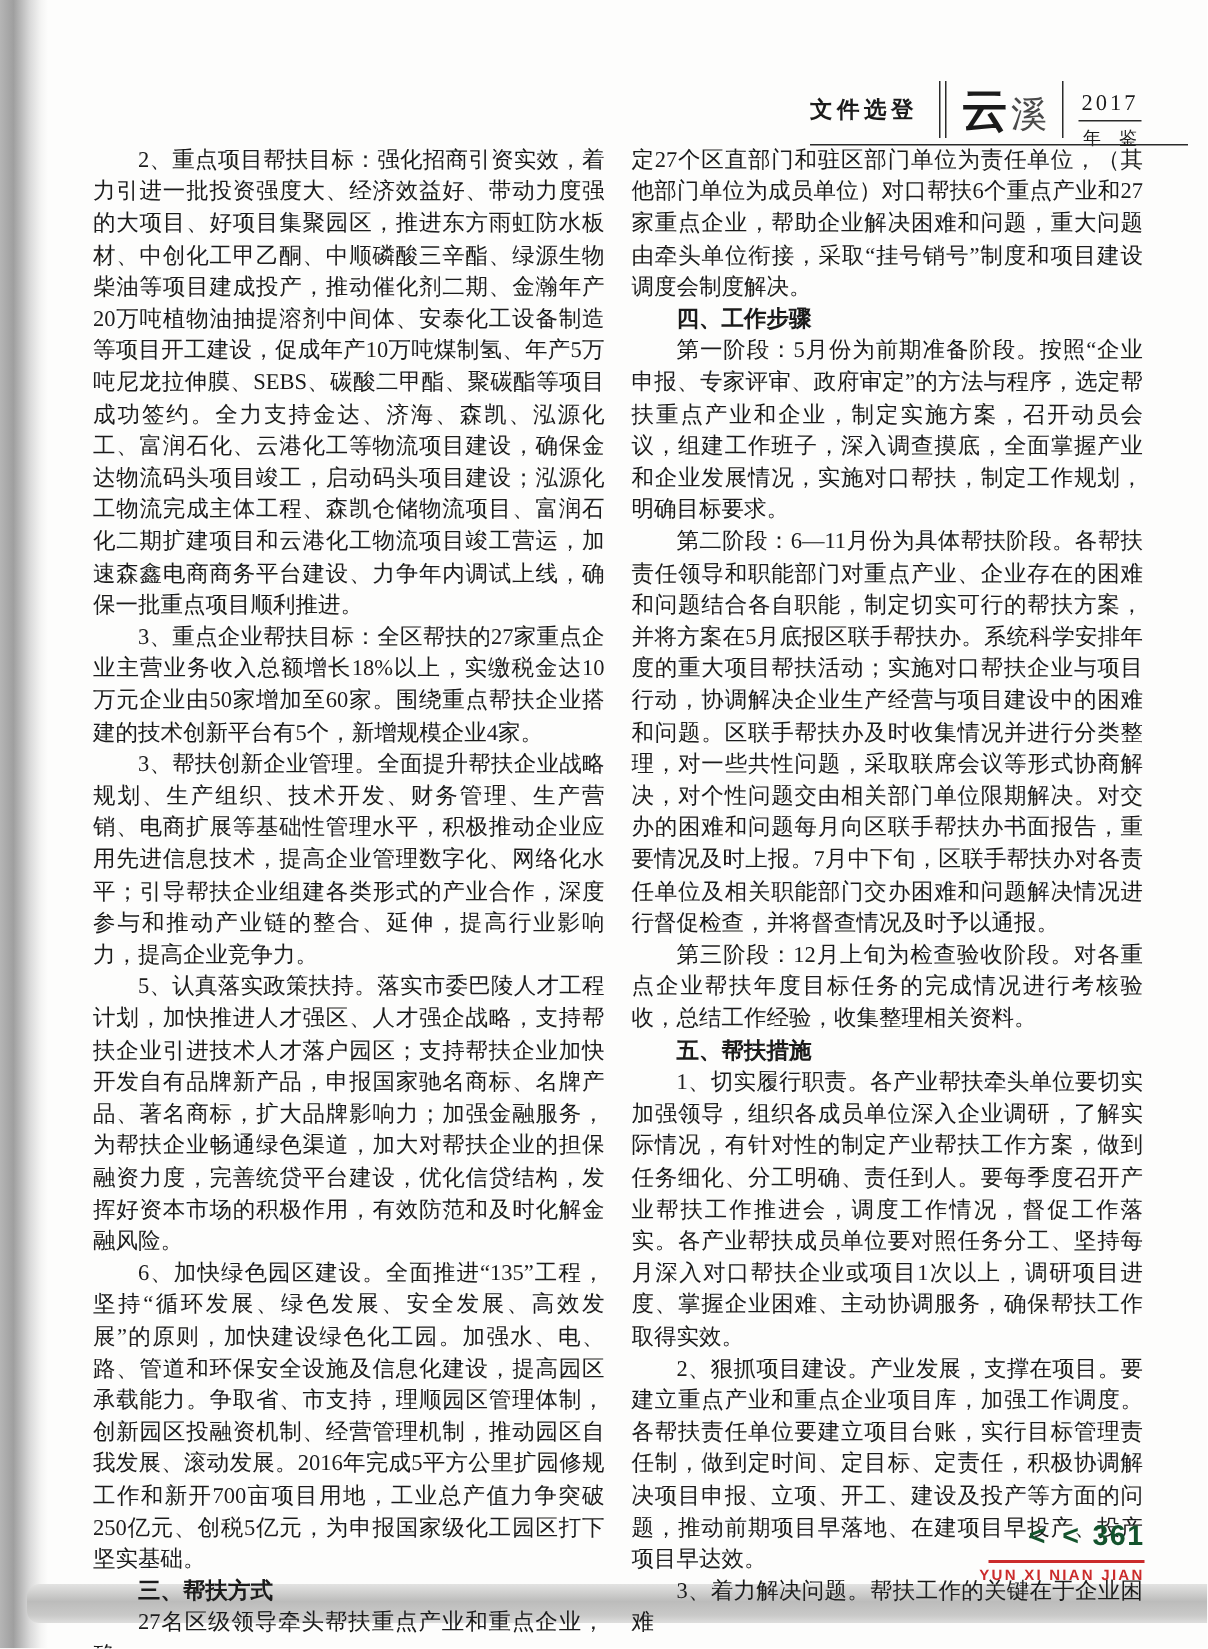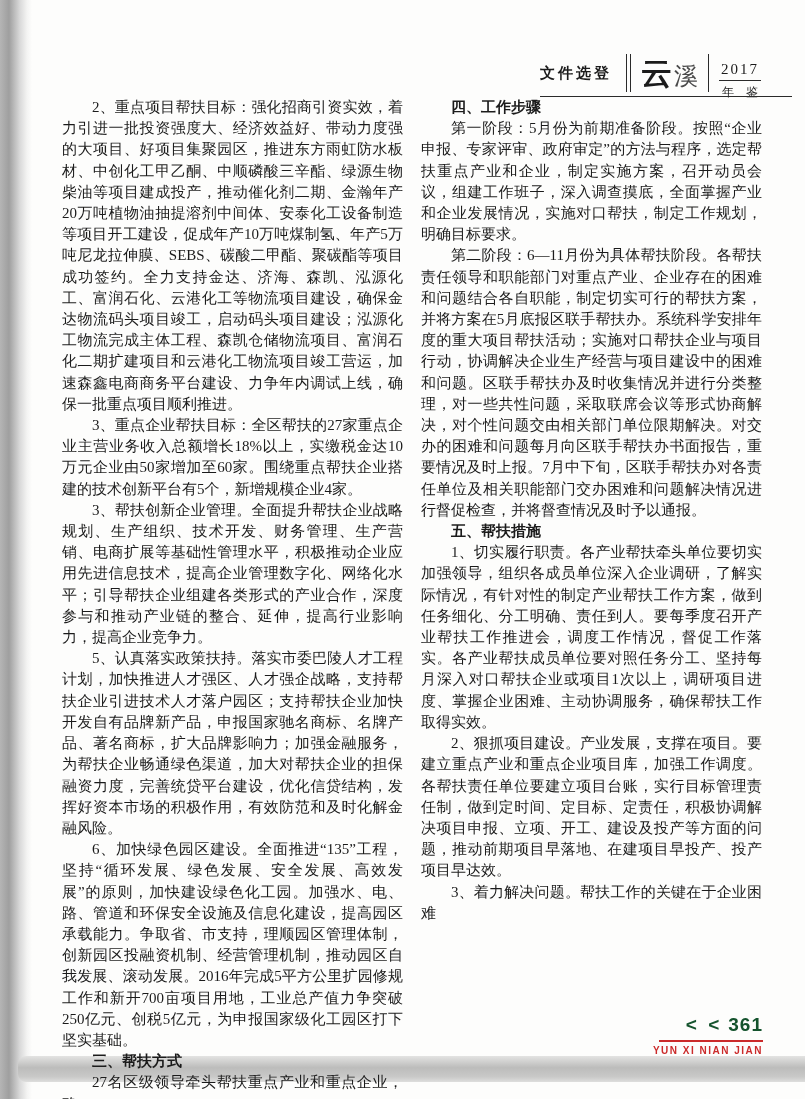--- a/index.html
+++ b/index.html
@@ -106,23 +106,25 @@
     <div class="col" id="col-left">
         <p class="para indent">2、重点项目帮扶目标：强化招商引资实效，着力引进一批投资强度大、经济效益好、带动力度强的大项目、好项目集聚园区，推进东方雨虹防水板材、中创化工甲乙酮、中顺磷酸三辛酯、绿源生物柴油等项目建成投产，推动催化剂二期、金瀚年产20万吨植物油抽提溶剂中间体、安泰化工设备制造等项目开工建设，促成年产10万吨煤制氢、年产5万吨尼龙拉伸膜、SEBS、碳酸二甲酯、聚碳酯等项目成功签约。全力支持金达、济海、森凯、泓源化工、富润石化、云港化工等物流项目建设，确保金达物流码头项目竣工，启动码头项目建设；泓源化工物流完成主体工程、森凯仓储物流项目、富润石化二期扩建项目和云港化工物流项目竣工营运，加速森鑫电商商务平台建设、力争年内调试上线，确保一批重点项目顺利推进。</p>
         <p class="para indent">3、重点企业帮扶目标：全区帮扶的27家重点企业主营业务收入总额增长18%以上，实缴税金达10万元企业由50家增加至60家。围绕重点帮扶企业搭建的技术创新平台有5个，新增规模企业4家。</p>
         <p class="para indent">3、帮扶创新企业管理。全面提升帮扶企业战略规划、生产组织、技术开发、财务管理、生产营销、电商扩展等基础性管理水平，积极推动企业应用先进信息技术，提高企业管理数字化、网络化水平；引导帮扶企业组建各类形式的产业合作，深度参与和推动产业链的整合、延伸，提高行业影响力，提高企业竞争力。</p>
         <p class="para indent">5、认真落实政策扶持。落实市委巴陵人才工程计划，加快推进人才强区、人才强企战略，支持帮扶企业引进技术人才落户园区；支持帮扶企业加快开发自有品牌新产品，申报国家驰名商标、名牌产品、著名商标，扩大品牌影响力；加强金融服务，为帮扶企业畅通绿色渠道，加大对帮扶企业的担保融资力度，完善统贷平台建设，优化信贷结构，发挥好资本市场的积极作用，有效防范和及时化解金融风险。</p>
         <p class="para indent">6、加快绿色园区建设。全面推进“135”工程，坚持“循环发展、绿色发展、安全发展、高效发展”的原则，加快建设绿色化工园。加强水、电、路、管道和环保安全设施及信息化建设，提高园区承载能力。争取省、市支持，理顺园区管理体制，创新园区投融资机制、经营管理机制，推动园区自我发展、滚动发展。2016年完成5平方公里扩园修规工作和新开700亩项目用地，工业总产值力争突破250亿元、创税5亿元，为申报国家级化工园区打下坚实基础。</p>
         <p class="para indent heading">三、帮扶方式</p>
         <p class="para indent">27名区级领导牵头帮扶重点产业和重点企业，确</p>
       </div>
     <div class="col" id="col-right">
+        <p class="para">定27个区直部门和驻区部门单位为责任单位，（其他部门单位为成员单位）对口帮扶6个重点产业和27家重点企业，帮助企业解决困难和问题，重大问题由牵头单位衔接，采取“挂号销号”制度和项目建设调度会制度解决。</p>
         <p class="para indent heading">四、工作步骤</p>
         <p class="para indent">第一阶段：5月份为前期准备阶段。按照“企业申报、专家评审、政府审定”的方法与程序，选定帮扶重点产业和企业，制定实施方案，召开动员会议，组建工作班子，深入调查摸底，全面掌握产业和企业发展情况，实施对口帮扶，制定工作规划，明确目标要求。</p>
         <p class="para indent">第二阶段：6—11月份为具体帮扶阶段。各帮扶责任领导和职能部门对重点产业、企业存在的困难和问题结合各自职能，制定切实可行的帮扶方案，并将方案在5月底报区联手帮扶办。系统科学安排年度的重大项目帮扶活动；实施对口帮扶企业与项目行动，协调解决企业生产经营与项目建设中的困难和问题。区联手帮扶办及时收集情况并进行分类整理，对一些共性问题，采取联席会议等形式协商解决，对个性问题交由相关部门单位限期解决。对交办的困难和问题每月向区联手帮扶办书面报告，重要情况及时上报。7月中下旬，区联手帮扶办对各责任单位及相关职能部门交办困难和问题解决情况进行督促检查，并将督查情况及时予以通报。</p>
+        <p class="para indent">第三阶段：12月上旬为检查验收阶段。对各重点企业帮扶年度目标任务的完成情况进行考核验收，总结工作经验，收集整理相关资料。</p>
         <p class="para indent heading">五、帮扶措施</p>
         <p class="para indent">1、切实履行职责。各产业帮扶牵头单位要切实加强领导，组织各成员单位深入企业调研，了解实际情况，有针对性的制定产业帮扶工作方案，做到任务细化、分工明确、责任到人。要每季度召开产业帮扶工作推进会，调度工作情况，督促工作落实。各产业帮扶成员单位要对照任务分工、坚持每月深入对口帮扶企业或项目1次以上，调研项目进度、掌握企业困难、主动协调服务，确保帮扶工作取得实效。</p>
         <p class="para indent">2、狠抓项目建设。产业发展，支撑在项目。要建立重点产业和重点企业项目库，加强工作调度。各帮扶责任单位要建立项目台账，实行目标管理责任制，做到定时间、定目标、定责任，积极协调解决项目申报、立项、开工、建设及投产等方面的问题，推动前期项目早落地、在建项目早投产、投产项目早达效。</p>
         <p class="para indent">3、着力解决问题。帮扶工作的关键在于企业困难</p>
       </div>
   </div>
 
   <div class="footer">
     <div class="pageno">
       <span class="arrows">&lt; &lt;</span><span>361</span>

